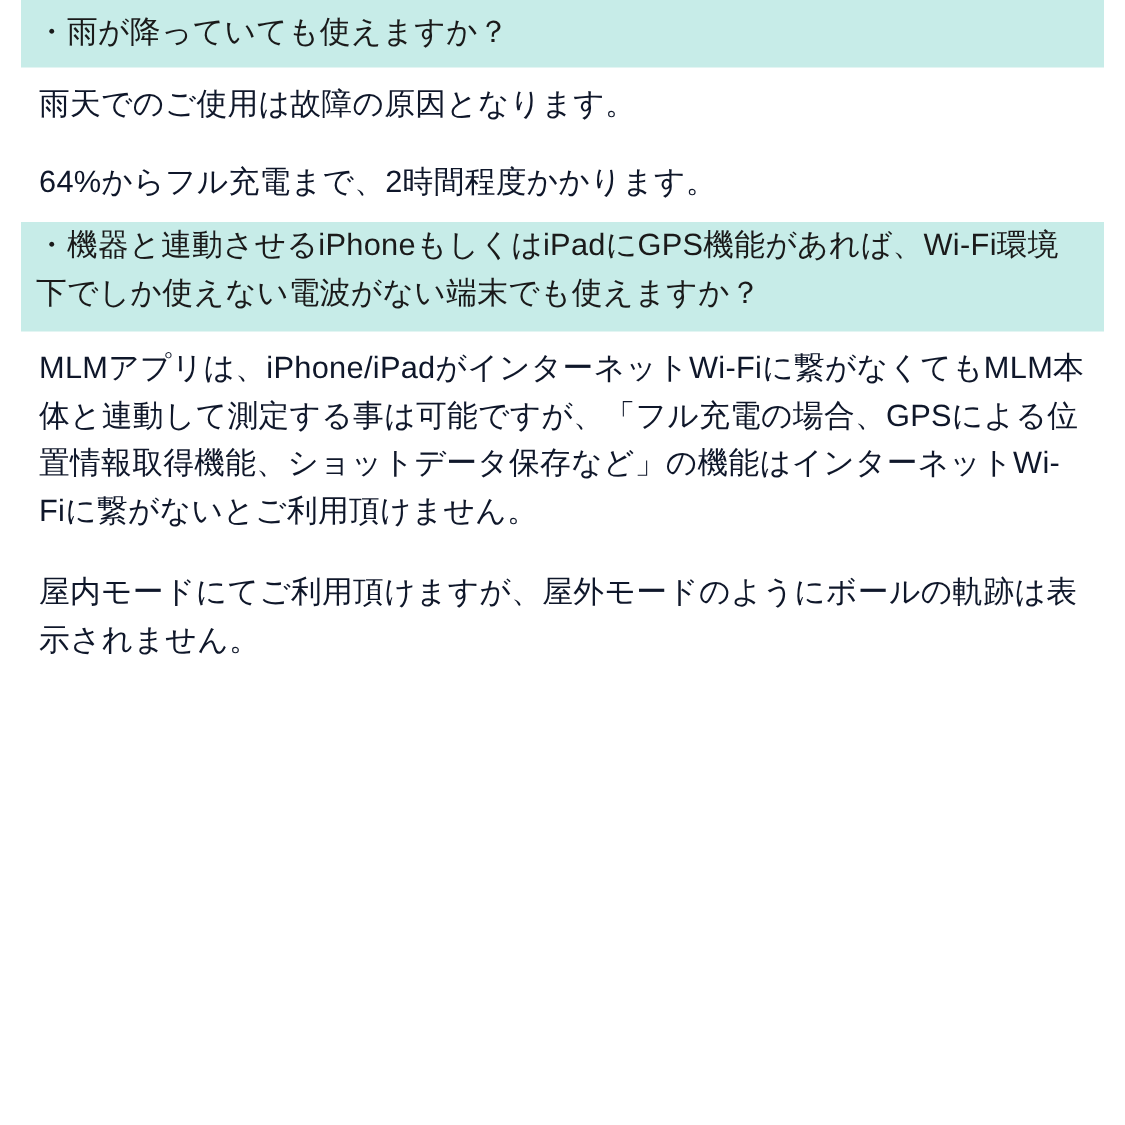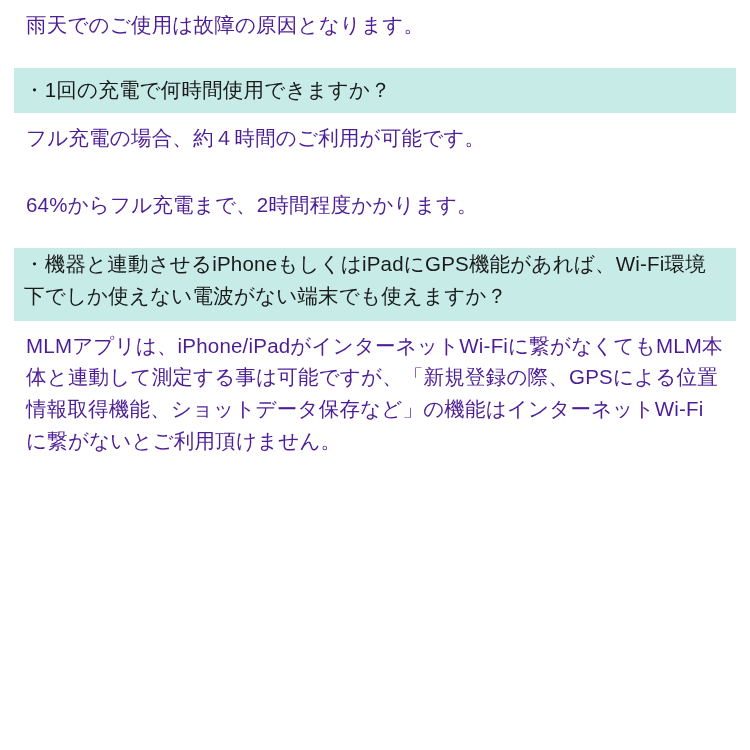--- a/index.html
+++ b/index.html
@@ -30,57 +30,55 @@
     background: #c7ece8;
     color: #1a1a1a;
     font-size: 20.5px;
     line-height: 1.55;
     padding: 6px 10px 7px 10px;
     box-sizing: border-box;
     letter-spacing: 0.2px;
     white-space: pre-wrap;
   }
   .answer {
-    color: #4c1d95;
+    color: #0f172a;
     font-size: 20.5px;
     line-height: 1.55;
-    padding: 9px 12px 27px 12px;
+    padding: 9px 12px 11px 12px;
     box-sizing: border-box;
     letter-spacing: 0.2px;
     white-space: pre-wrap;
   }
   .q-long {
     padding-top: 0;
     padding-bottom: 9px;
   }
   .spacer-sm { height: 2px; }
 </style>
 </head>
 <body>
 
 <div class="page">
   <div class="faq-list">
 
     <div class="faq-item">
+      <div class="question">・雨が降っていても使えますか？</div>
       <div class="answer">雨天でのご使用は故障の原因となります。</div>
     </div>
 
-    <div class="faq-item">
-      <div class="question">・1回の充電で何時間使用できますか？</div>
-      <div class="answer">フル充電の場合、約４時間のご利用が可能です。</div>
-    </div>
 
     <div class="faq-item">
       <div class="answer">64%からフル充電まで、2時間程度かかります。</div>
     </div>
 
     <div class="faq-item">
       <div class="question q-long">・機器と連動させるiPhoneもしくはiPadにGPS機能があれば、Wi-Fi環境下でしか使えない電波がない端末でも使えますか？</div>
-      <div class="answer">MLMアプリは、iPhone/iPadがインターネットWi-Fiに繋がなくてもMLM本体と連動して測定する事は可能ですが、「新規登録の際、GPSによる位置情報取得機能、ショットデータ保存など」の機能はインターネットWi-Fiに繋がないとご利用頂けません。</div>
+      <div class="answer">MLMアプリは、iPhone/iPadがインターネットWi-Fiに繋がなくてもMLM本体と連動して測定する事は可能ですが、「フル充電の場合、GPSによる位置情報取得機能、ショットデータ保存など」の機能はインターネットWi-Fiに繋がないとご利用頂けません。</div>
     </div>
 
     <div class="spacer-sm"></div>
 
     <div class="faq-item">
+      <div class="answer">屋内モードにてご利用頂けますが、屋外モードのようにボールの軌跡は表示されません。</div>
     </div>
 
   </div>
 </div>
 
 </body></html>

